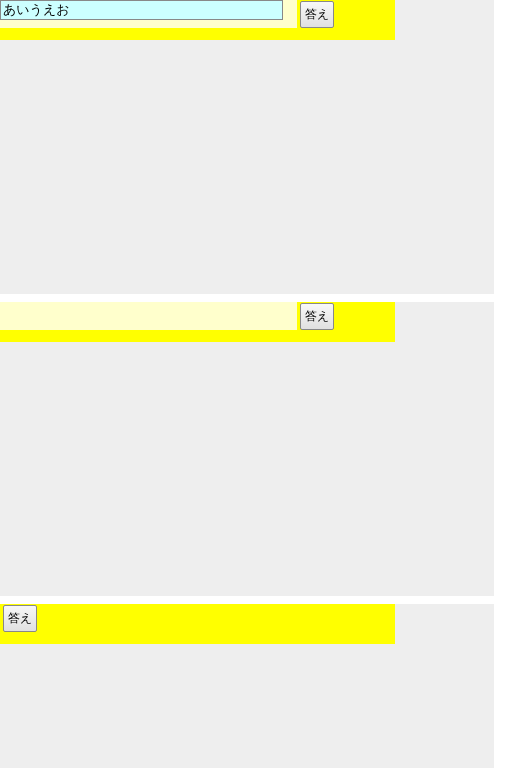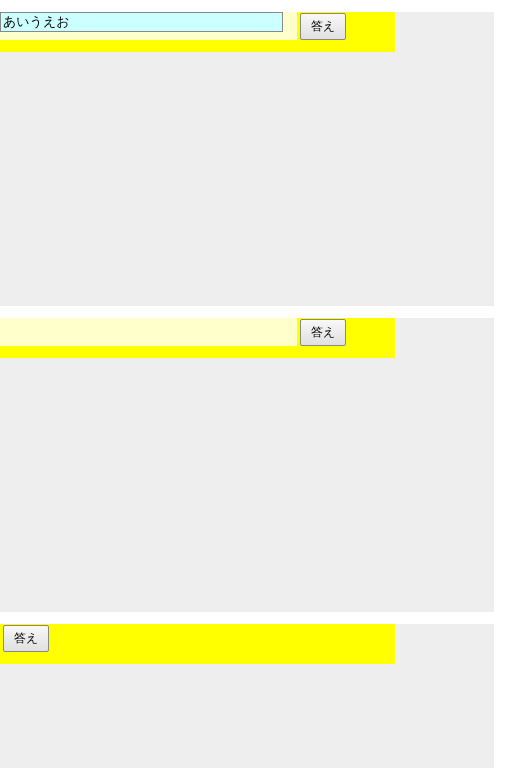--- a/index.html
+++ b/index.html
@@ -13,21 +13,20 @@
       background: #eeeeee;
       margin-bottom: 8px;
       width: 494px;
     }
     .header-row {
       background: #ffff00;
       height: 40px;
       width: 395px;
       display: flex;
       align-items: flex-start;
-      margin-top: 12px;
     }
     .input-area {
       background: #ffffcc;
       height: 28px;
       width: 297px;
       position: relative;
     }
     .text-input {
       background: #ccffff;
       border: 1px solid #888;
@@ -47,21 +46,21 @@
       align-items: flex-start;
       padding-top: 1px;
       padding-left: 3px;
     }
     .answer-btn {
       background: linear-gradient(to bottom, #f8f8f8, #e0e0e0);
       border: 1px solid #888;
       border-radius: 2px;
       font-size: 12px;
       font-family: Liberation Sans, sans-serif;
-      padding: 4px 10px;
+      padding: 4px 4px;
       cursor: pointer;
     }
     .content-area {
       height: 254px;
     }
     .content-area.short {
       height: 134px;
     }
   </style>
 </head>

